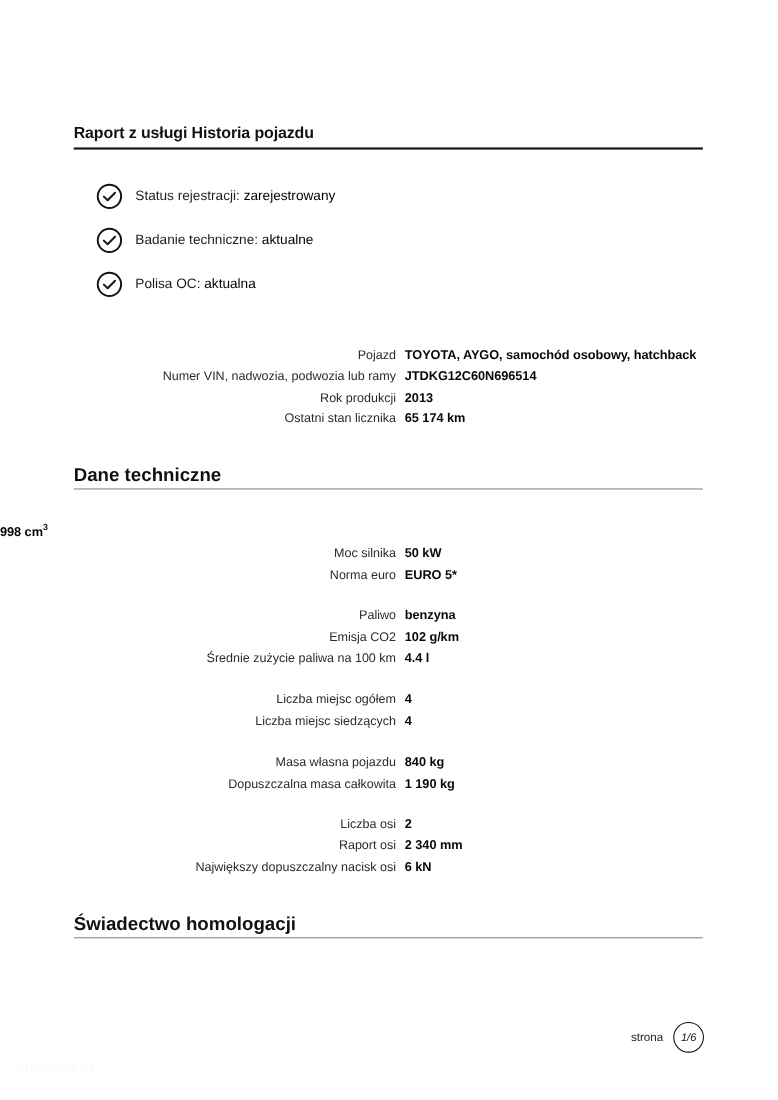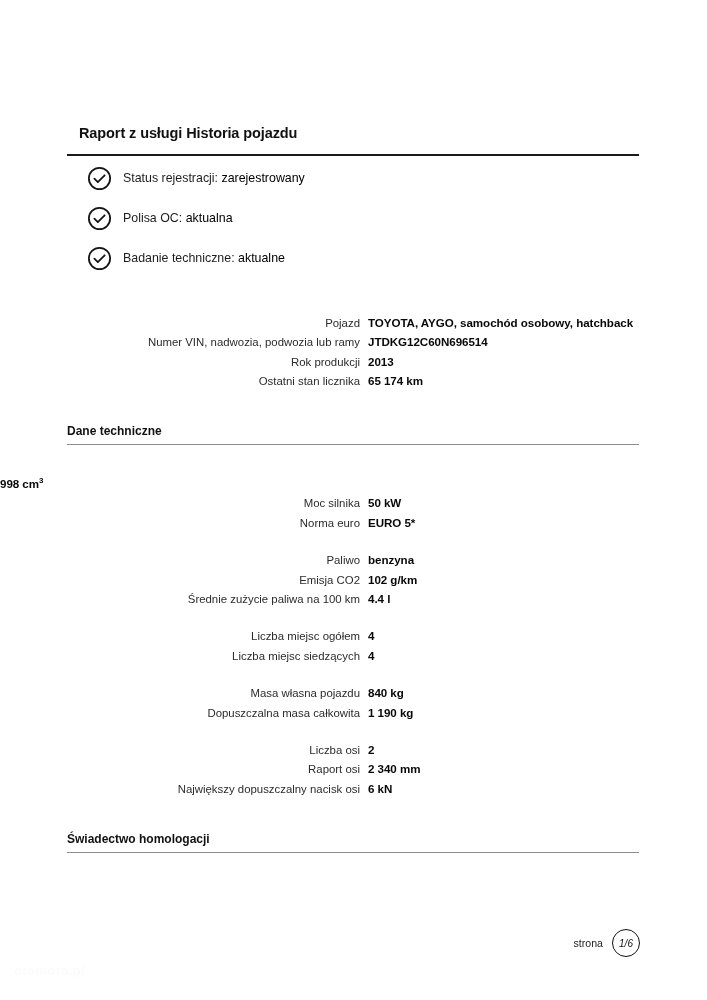--- a/index.html
+++ b/index.html
@@ -30,21 +30,21 @@
     left: 67px;
     top: 112px;
     width: 572px;
   }
   .doc-title {
     font-size: 14.5px;
     font-weight: bold;
     letter-spacing: -0.1px;
     color: #111111;
     line-height: 18px;
-    margin: 12px;
+    margin: 0;
     white-space: nowrap;
   }
   .doc-title-rule {
     margin-top: 4px;
     height: 2px;
     background: #1a1a1a;
     width: 100%;
   }
 
   
@@ -114,21 +114,21 @@
   }
   .kv-gap { height: 18px; }
 
   
   .section-head {
     position: absolute;
     left: 67px;
     width: 572px;
   }
   .section-title {
-    font-size: 12px;
+    font-size: 17px;
     font-weight: bold;
     color: #111111;
     line-height: 15px;
     white-space: nowrap;
   }
   .section-rule {
     margin-top: 5px;
     height: 1px;
     background: #8c8c8c;
     width: 100%;
@@ -197,33 +197,33 @@
         <b>zarejestrowany</b>
       </div>
     </div>
 
     <div class="status-row">
       <svg class="check-icon" viewBox="0 0 24 24">
         <circle cx="12" cy="12" r="10.2" fill="none" stroke="#141414" stroke-width="1.7"></circle>
         <path d="M7.1 12.2 L10.4 15.4 L16.9 8.9" fill="none" stroke="#141414" stroke-width="1.7" stroke-linecap="round" stroke-linejoin="round"></path>
       </svg>
       <div class="status-text">
-        <span>Polisa OC:</span>
-        <b>aktualna</b>
+        <span>Badanie techniczne:</span>
+        <b>aktualne</b>
       </div>
     </div>
 
     <div class="status-row">
       <svg class="check-icon" viewBox="0 0 24 24">
         <circle cx="12" cy="12" r="10.2" fill="none" stroke="#141414" stroke-width="1.7"></circle>
         <path d="M7.1 12.2 L10.4 15.4 L16.9 8.9" fill="none" stroke="#141414" stroke-width="1.7" stroke-linecap="round" stroke-linejoin="round"></path>
       </svg>
       <div class="status-text">
-        <span>Badanie techniczne:</span>
-        <b>aktualne</b>
+        <span>Polisa OC:</span>
+        <b>aktualna</b>
       </div>
     </div>
 
   </div>
 
   <div class="kv-block" style="top:313px;">
     <div class="kv-group">
 
       <div class="kv-row">
         <div class="kv-label">Pojazd</div>

